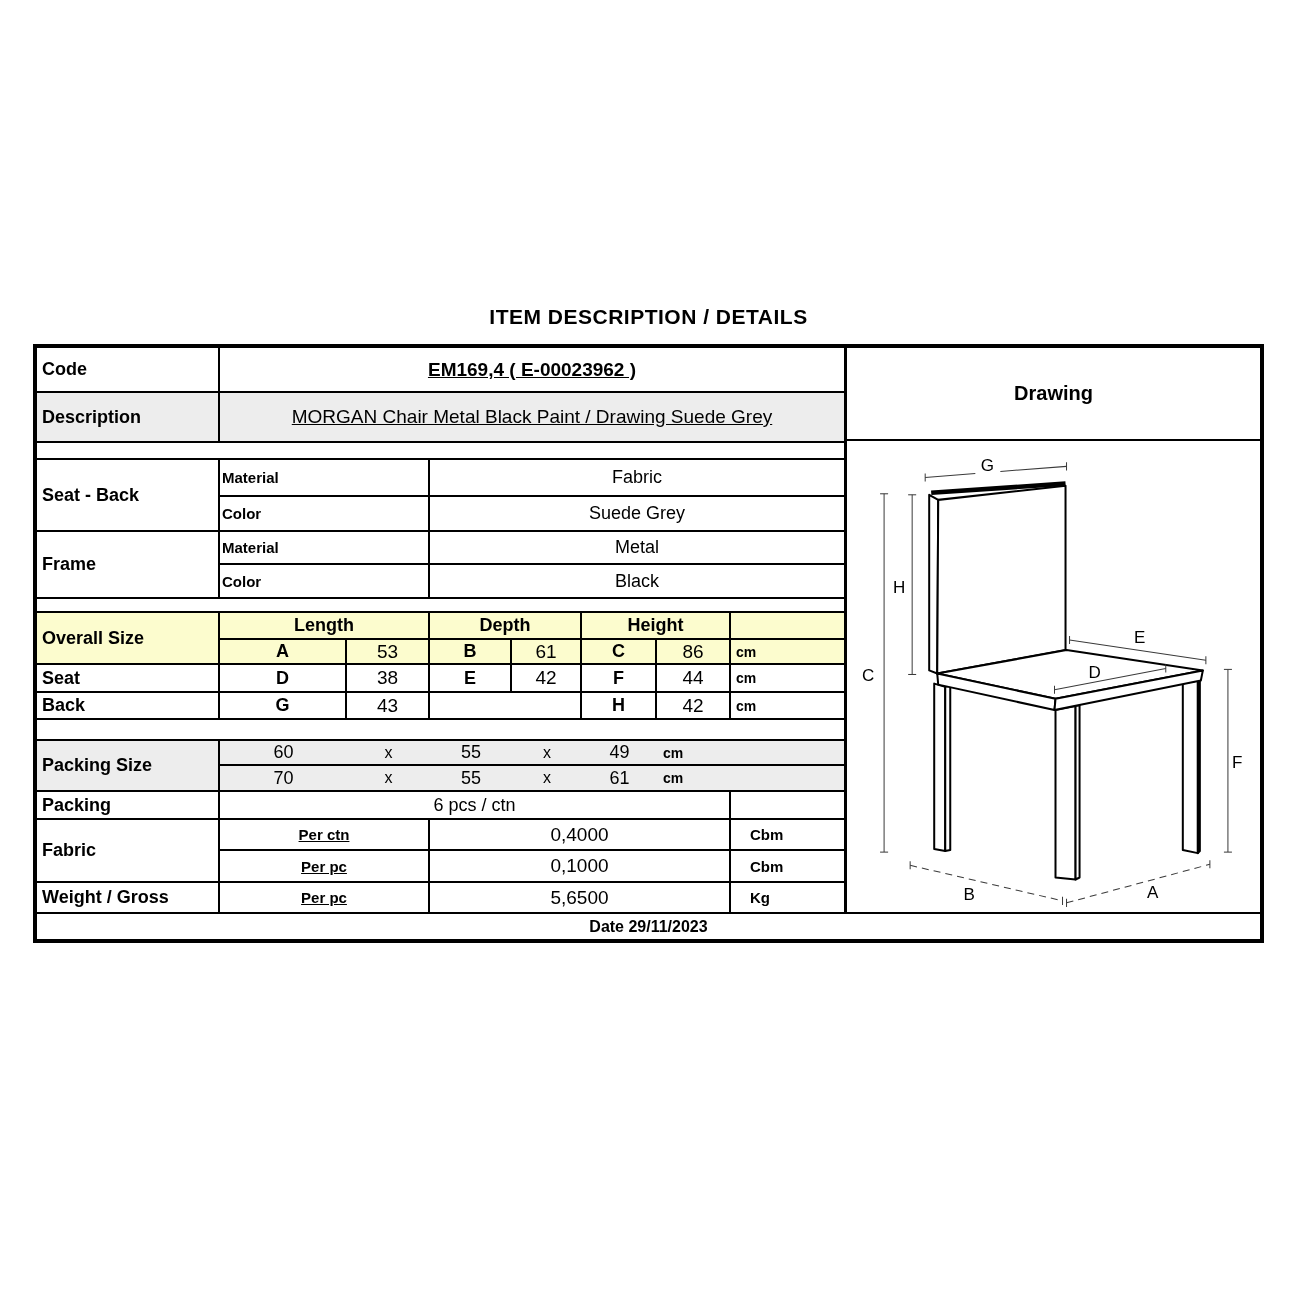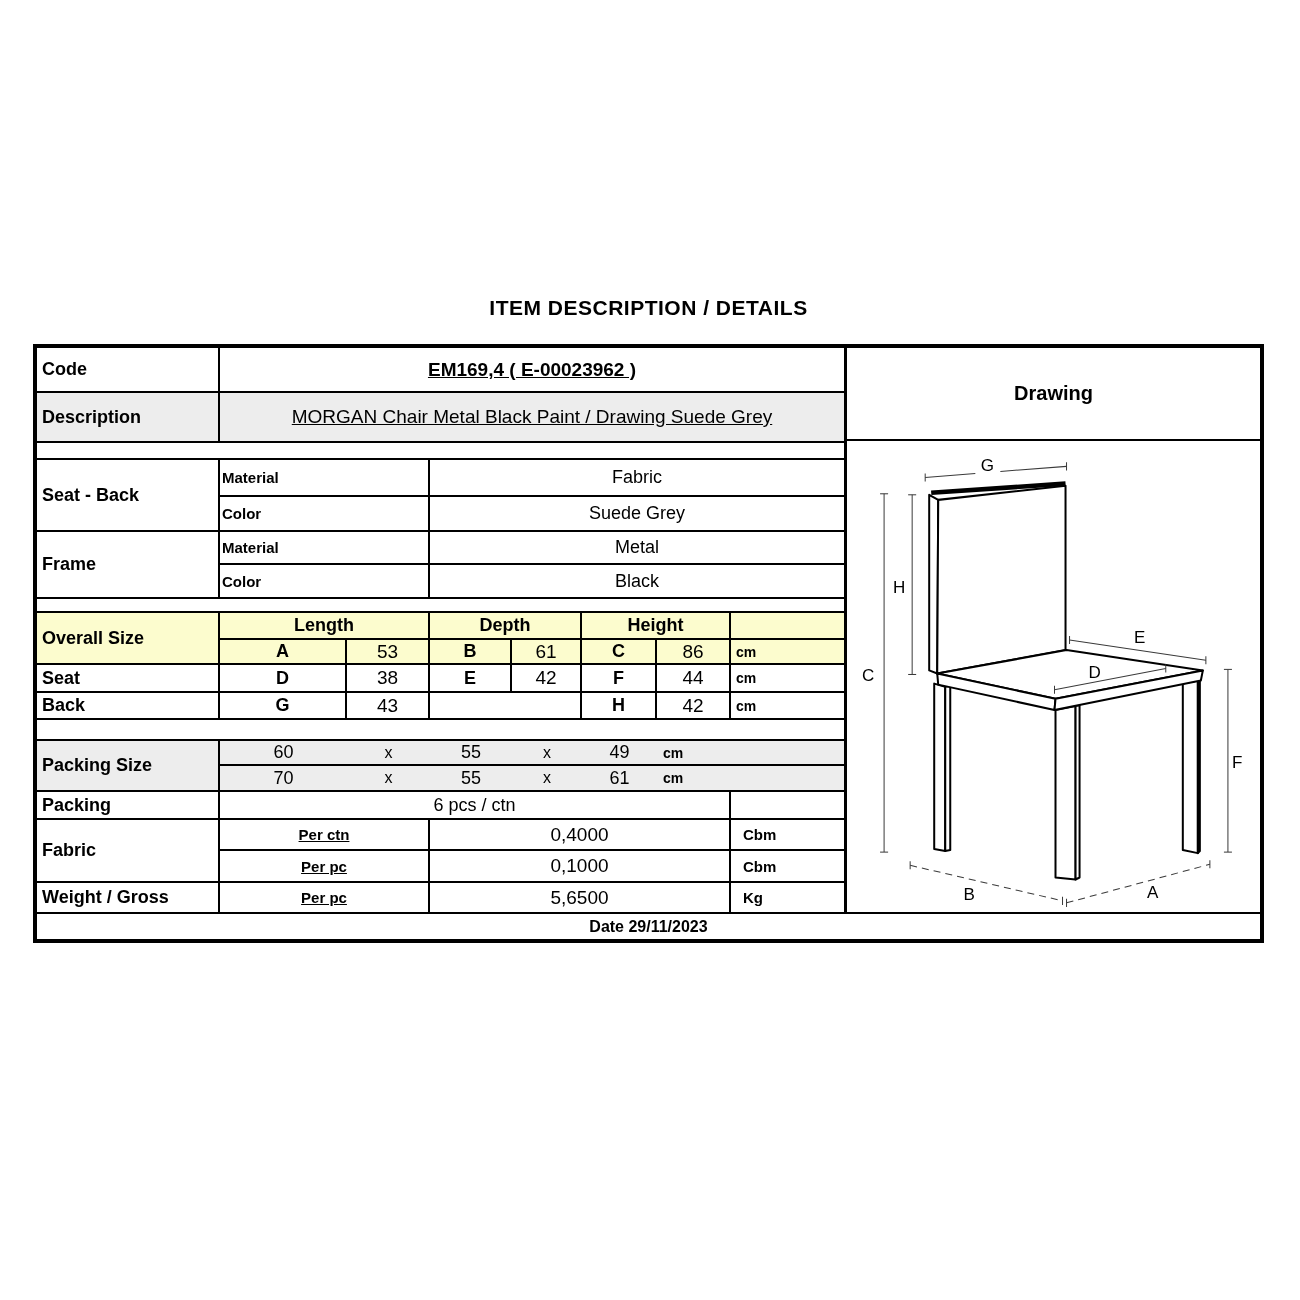--- a/index.html
+++ b/index.html
@@ -1,40 +1,40 @@
 <!DOCTYPE html>
 <html><head>
 <meta charset="utf-8">
 <style>
   * { margin:0; padding:0; box-sizing:border-box; }
   html,body { width:1300px; height:1300px; background:#ffffff;
               font-family:"Liberation Sans", sans-serif; color:#000; }
   #canvas { position:absolute; left:0; top:0; width:1300px; height:1300px; background:#fff; overflow:hidden; }
 
-  .doc-title { position:absolute; left:35px; top:296px; width:1227px;
+  .doc-title { position:absolute; left:35px; top:305px; width:1227px;
                text-align:center; font-weight:bold; font-size:21px; letter-spacing:0.5px; }
 
   .sheet { position:absolute; left:33px; top:344px; width:1231px;
            border:4px solid #000; display:grid;
            grid-template-columns:810px 1fr; grid-template-rows:566px 25px; background:#fff; }
 
   
   .spec { grid-column:1; grid-row:1; display:grid;
           grid-template-columns:183px 127px 83px 82px 70px 75px 74px 116px;
           grid-template-rows:45px 50px 17px 37px 35px 33px 34px 14px 27px 25px 28px 27px 21px 25px 26px 28px 31px 32px 31px; }
   .c { border-right:2px solid #000; border-bottom:2px solid #000;
        display:flex; align-items:center; font-size:18px; overflow:hidden; white-space:nowrap; }
   .c.lastcol { border-right:3px solid #000; }
   .lbl  { font-weight:bold; padding-left:5px; font-size:18px; }
   .sub  { font-weight:bold; padding-left:2px; font-size:15px; }
   .ctr  { justify-content:center;text-decoration:underline; }
   .val  { font-size:18px; justify-content:center; }
   .big  { font-size:19px; }
   .bold { font-weight:bold; }
-  .unit { font-weight:bold; font-size:15px; padding-left:12px; }
+  .unit { font-weight:bold; font-size:15px; padding-left:19px; }
   .unit-sm { font-weight:bold; font-size:14px; padding-left:5px; }
   .num  { font-size:19px; justify-content:center; }
   .key  { font-weight:bold; font-size:18px; justify-content:center; }
   .yellow { background:#FCFCCE; }
   .grey   { background:#EDEDED; }
   .gaprow { grid-column:1 / 9; border-right:3px solid #000; border-bottom:2px solid #000; }
 
   
   .packline { display:flex; align-items:center; font-size:18px; }
   .packline .pv { width:127px; text-align:center; }

